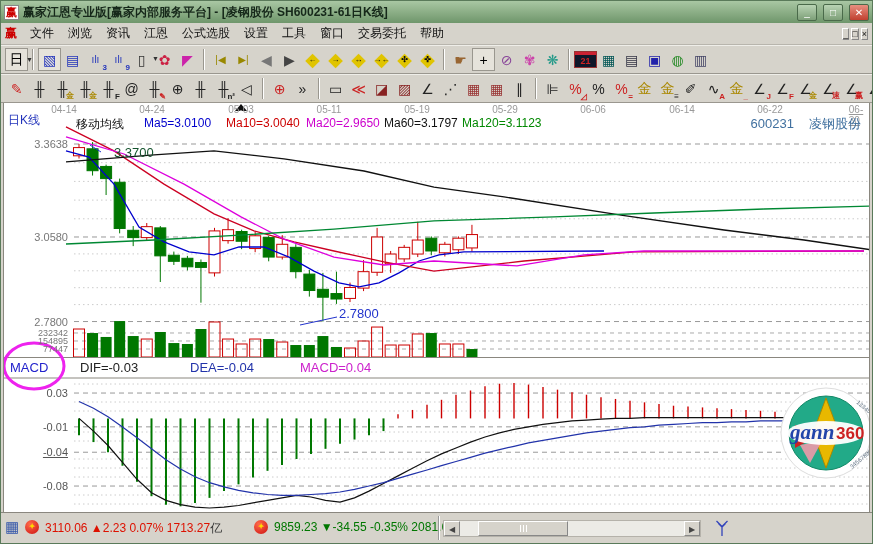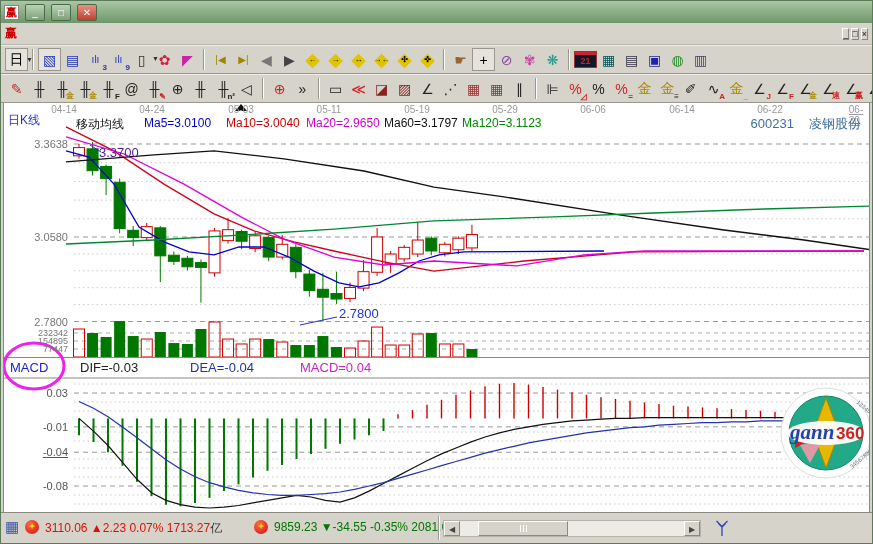--- a/index.html
+++ b/index.html
@@ -40,21 +40,21 @@
   .chartwrap{position:relative;height:409px;background:#fff;margin:0 2px;
     border-left:1px solid #8a877f;border-right:1px solid #8a877f;overflow:hidden;}
   .chartwrap svg{position:absolute;left:0;top:0;}
   .ov{position:absolute;white-space:nowrap;z-index:5;}
   #lbl-kline{left:4px;top:9px;font-size:12px;color:#2233bb;}
   #lbl-matitle{left:72px;top:13px;font-size:12px;color:#111;}
   #ma-items{left:0;top:13px;width:100%;height:14px;}
   #ma-items span{position:absolute;font-size:12px;}
   #stock-id{right:8px;top:12px;font-size:13px;color:#40709f;}
   #stock-id .name{margin-left:15px;color:#40709f;}
-  #ann-high{left:95px;top:42px;font-size:13px;color:#4c1d95;}
+  #ann-high{left:110px;top:42px;font-size:13px;color:#14532d;}
   #ann-low{left:335px;top:203px;font-size:13px;color:#2233cc;}
   #macd-row{left:0;top:257px;width:100%;height:16px;font-size:13px;}
   #macd-row span{position:absolute;}
   #m-ind{left:6px;color:#2222cc;}
   #m-dif{left:76px;color:#222;}
   #m-dea{left:186px;color:#2233aa;}
   #m-macd{left:296px;color:#cc22cc;}
   .datelbl{position:absolute;top:1px;font-size:10px;color:#999;transform:translateX(-50%);}
   .pricelbl{position:absolute;font-size:11px;color:#777;text-align:right;width:62px;transform:translateY(-6px);}
   .vollbl{position:absolute;font-size:9px;color:#777;text-align:right;width:62px;transform:translateY(-5px);}
@@ -78,27 +78,29 @@
   .station{position:absolute;left:733px;top:8px;color:#222;font-size:12.5px;}
   .antenna{position:absolute;left:714px;top:7px;}
 </style>
 </head>
 <body>
 
 <div class="window">
 
   <div class="titlebar">
     <div class="app-icon">赢</div>
+    <div class="title-text">赢家江恩专业版[赢家内部服务平台] - [凌钢股份  SH600231-61日K线]</div>
     <div class="tb-btn">_</div>
     <div class="tb-btn">□</div>
     <div class="tb-btn close">✕</div>
   </div>
 
   <div class="menubar">
     <span class="menu-ico">赢</span>
+    <span id="menu-items"><span class="menu-item">文件</span><span class="menu-item">浏览</span><span class="menu-item">资讯</span><span class="menu-item">江恩</span><span class="menu-item">公式选股</span><span class="menu-item">设置</span><span class="menu-item">工具</span><span class="menu-item">窗口</span><span class="menu-item">交易委托</span><span class="menu-item">帮助</span></span>
     <span class="spacer"></span>
     <span id="child-controls"><span class="mini-btn">_</span><span class="mini-btn">□</span><span class="mini-btn">×</span></span>
   </div>
 
   <div class="toolbar" id="toolbar1">
       <span class="ticon boxed" style="color: rgb(0, 0, 0);">日<span class="dd">▼</span></span>
       <span class="tsep"></span>
       <span class="ticon boxed" style="color: rgb(34, 51, 187);">▧</span>
       <span class="ticon" style="color: rgb(34, 51, 187);">▤</span>
       <span class="ticon" style="color: rgb(34, 51, 187); font-size: 10px;">ılı<span class="sub" style="color: rgb(34, 51, 187);">3</span></span>

